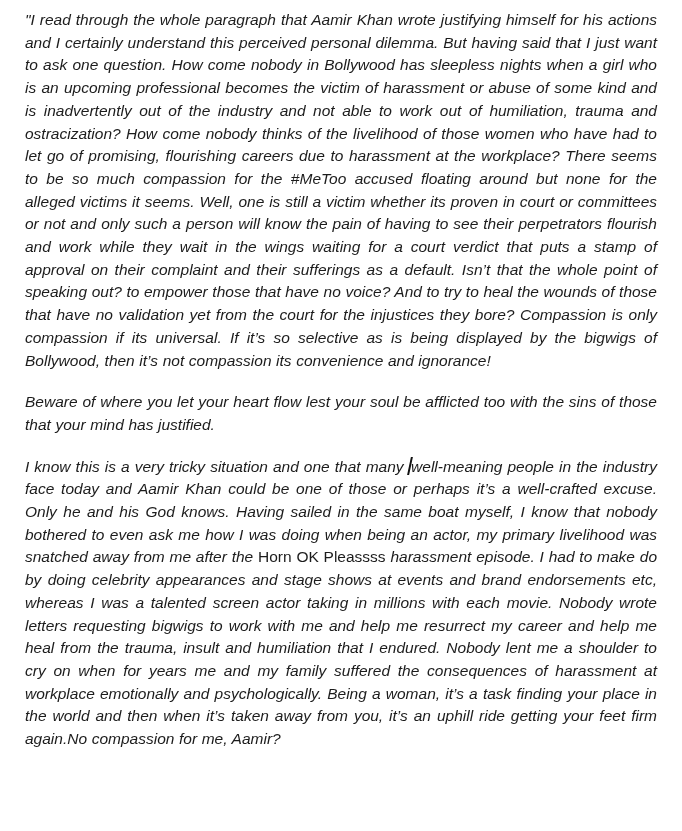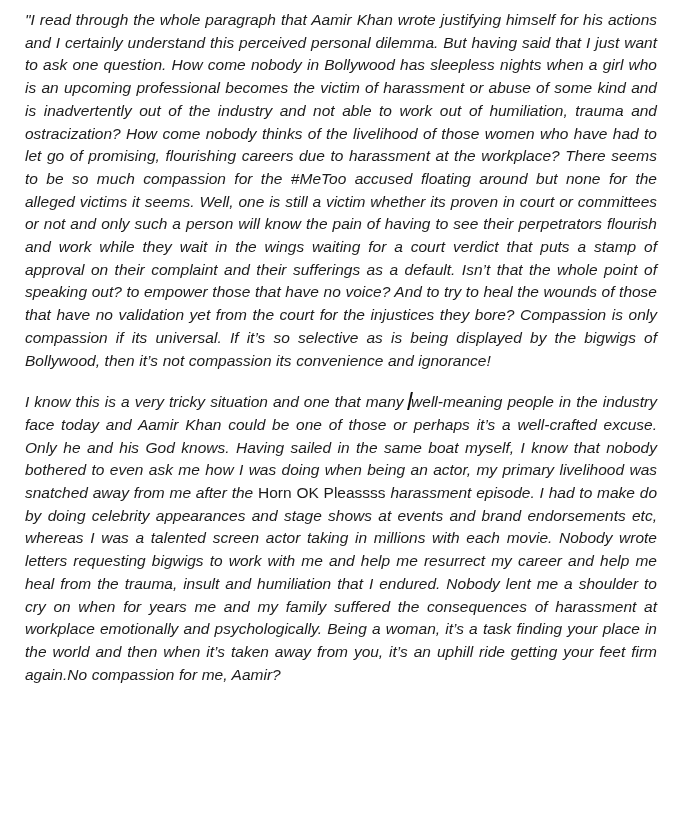--- a/index.html
+++ b/index.html
@@ -48,18 +48,21 @@
 </style>
 </head>
 <body>
 
 <div class="page">
 
   <p class="para">
     <span class="seg">"I read through the whole paragraph that Aamir Khan wrote justifying himself for his actions and I certainly understand this perceived personal dilemma. But having said that I just want to ask one question. How come nobody in Bollywood has sleepless nights when a girl who is an upcoming professional becomes the victim of harassment or abuse of some kind and is inadvertently out of the industry and not able to work out of humiliation, trauma and ostracization? How come nobody thinks of the livelihood of those women who have had to let go of promising, flourishing careers due to harassment at the workplace? There seems to be so much compassion for the #MeToo accused floating around but none for the alleged victims it seems. Well, one is still a victim whether its proven in court or committees or not and only such a person will know the pain of having to see their perpetrators flourish and work while they wait in the wings waiting for a court verdict that puts a stamp of approval on their complaint and their sufferings as a default. Isn’t that the whole point of speaking out? to empower those that have no voice? And to try to heal the wounds of those that have no validation yet from the court for the injustices they bore? Compassion is only compassion if its universal. If it’s so selective as is being displayed by the bigwigs of Bollywood, then it’s not compassion its convenience and ignorance!</span>
   </p>
 
+  <p class="para">
+    <span class="seg">Beware of where you let your heart flow lest your soul be afflicted too with the sins of those that your mind has justified.</span>
+  </p>
 
   <p class="para">
     <span class="seg">I know this is a very tricky situation and one that many </span><span class="text-caret"></span><span class="seg">well-meaning people in the industry face today and Aamir Khan could be one of those or perhaps it’s a well-crafted excuse. Only he and his God knows. Having sailed in the same boat myself, I know that nobody bothered to even ask me how I was doing when being an actor, my primary livelihood was snatched away from me after the </span><span class="seg upright">Horn OK Pleassss</span><span class="seg"> harassment episode. I had to make do by doing celebrity appearances and stage shows at events and brand endorsements etc, whereas I was a talented screen actor taking in millions with each movie. Nobody wrote letters requesting bigwigs to work with me and help me resurrect my career and help me heal from the trauma, insult and humiliation that I endured. Nobody lent me a shoulder to cry on when for years me and my family suffered the consequences of harassment at workplace emotionally and psychologically. Being a woman, it’s a task finding your place in the world and then when it’s taken away from you, it’s an uphill ride getting your feet firm again.No compassion for me, Aamir?</span>
   </p>
 
 </div>
 
 </body></html>

